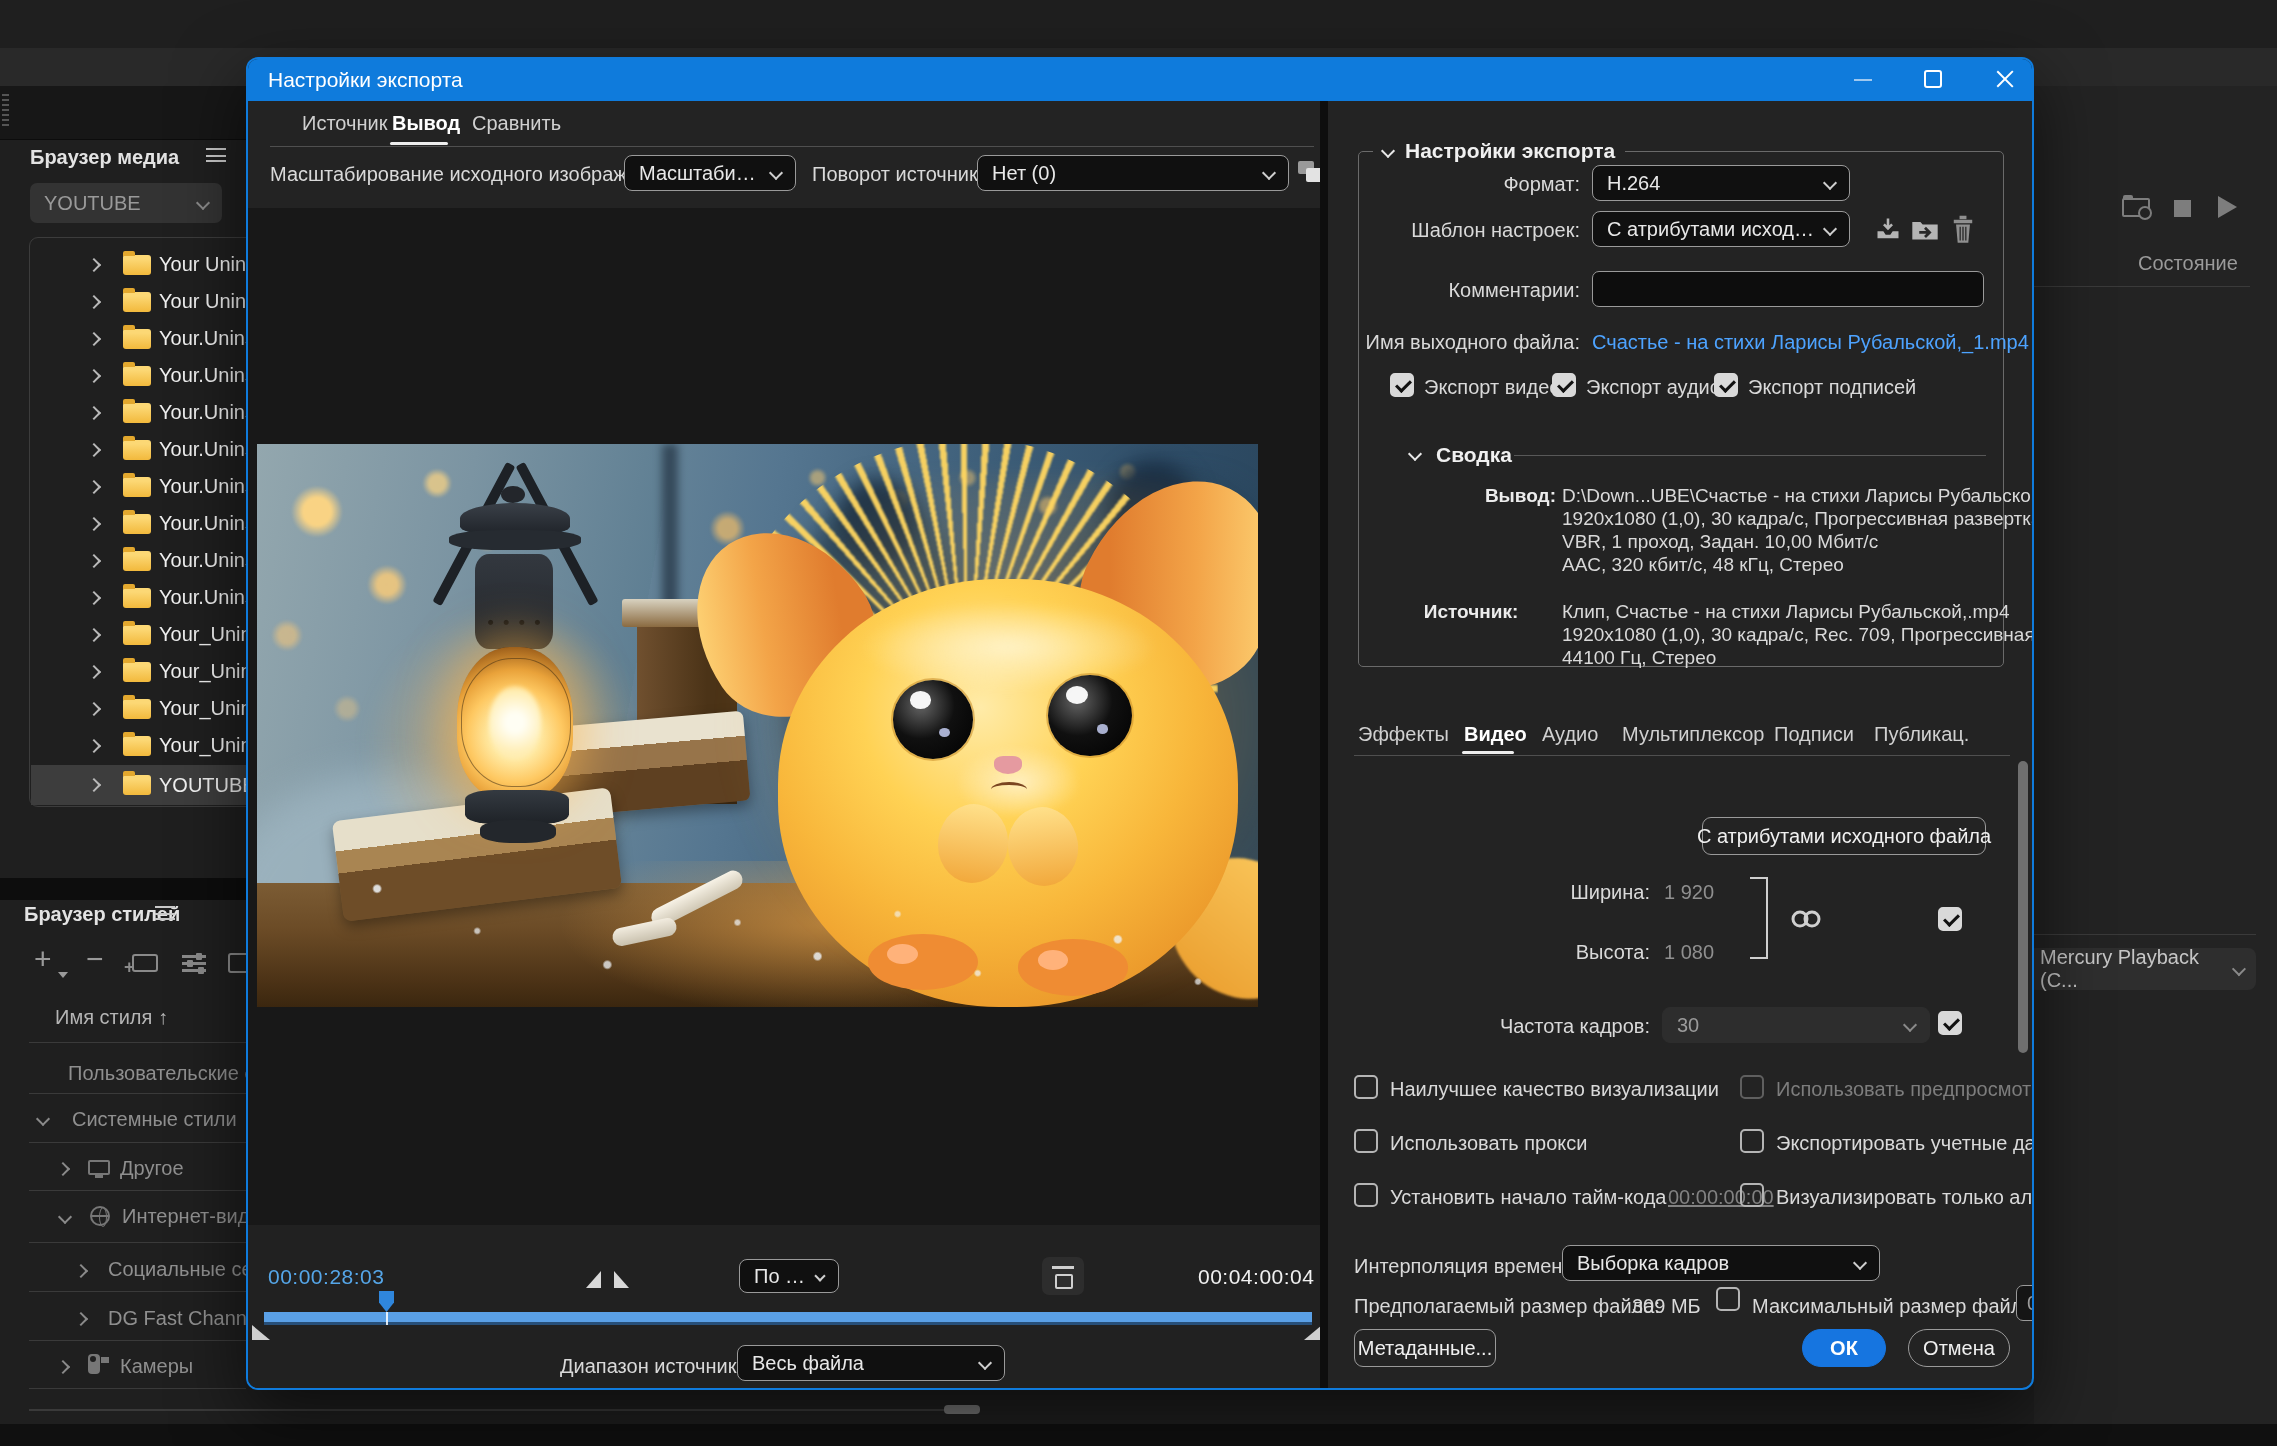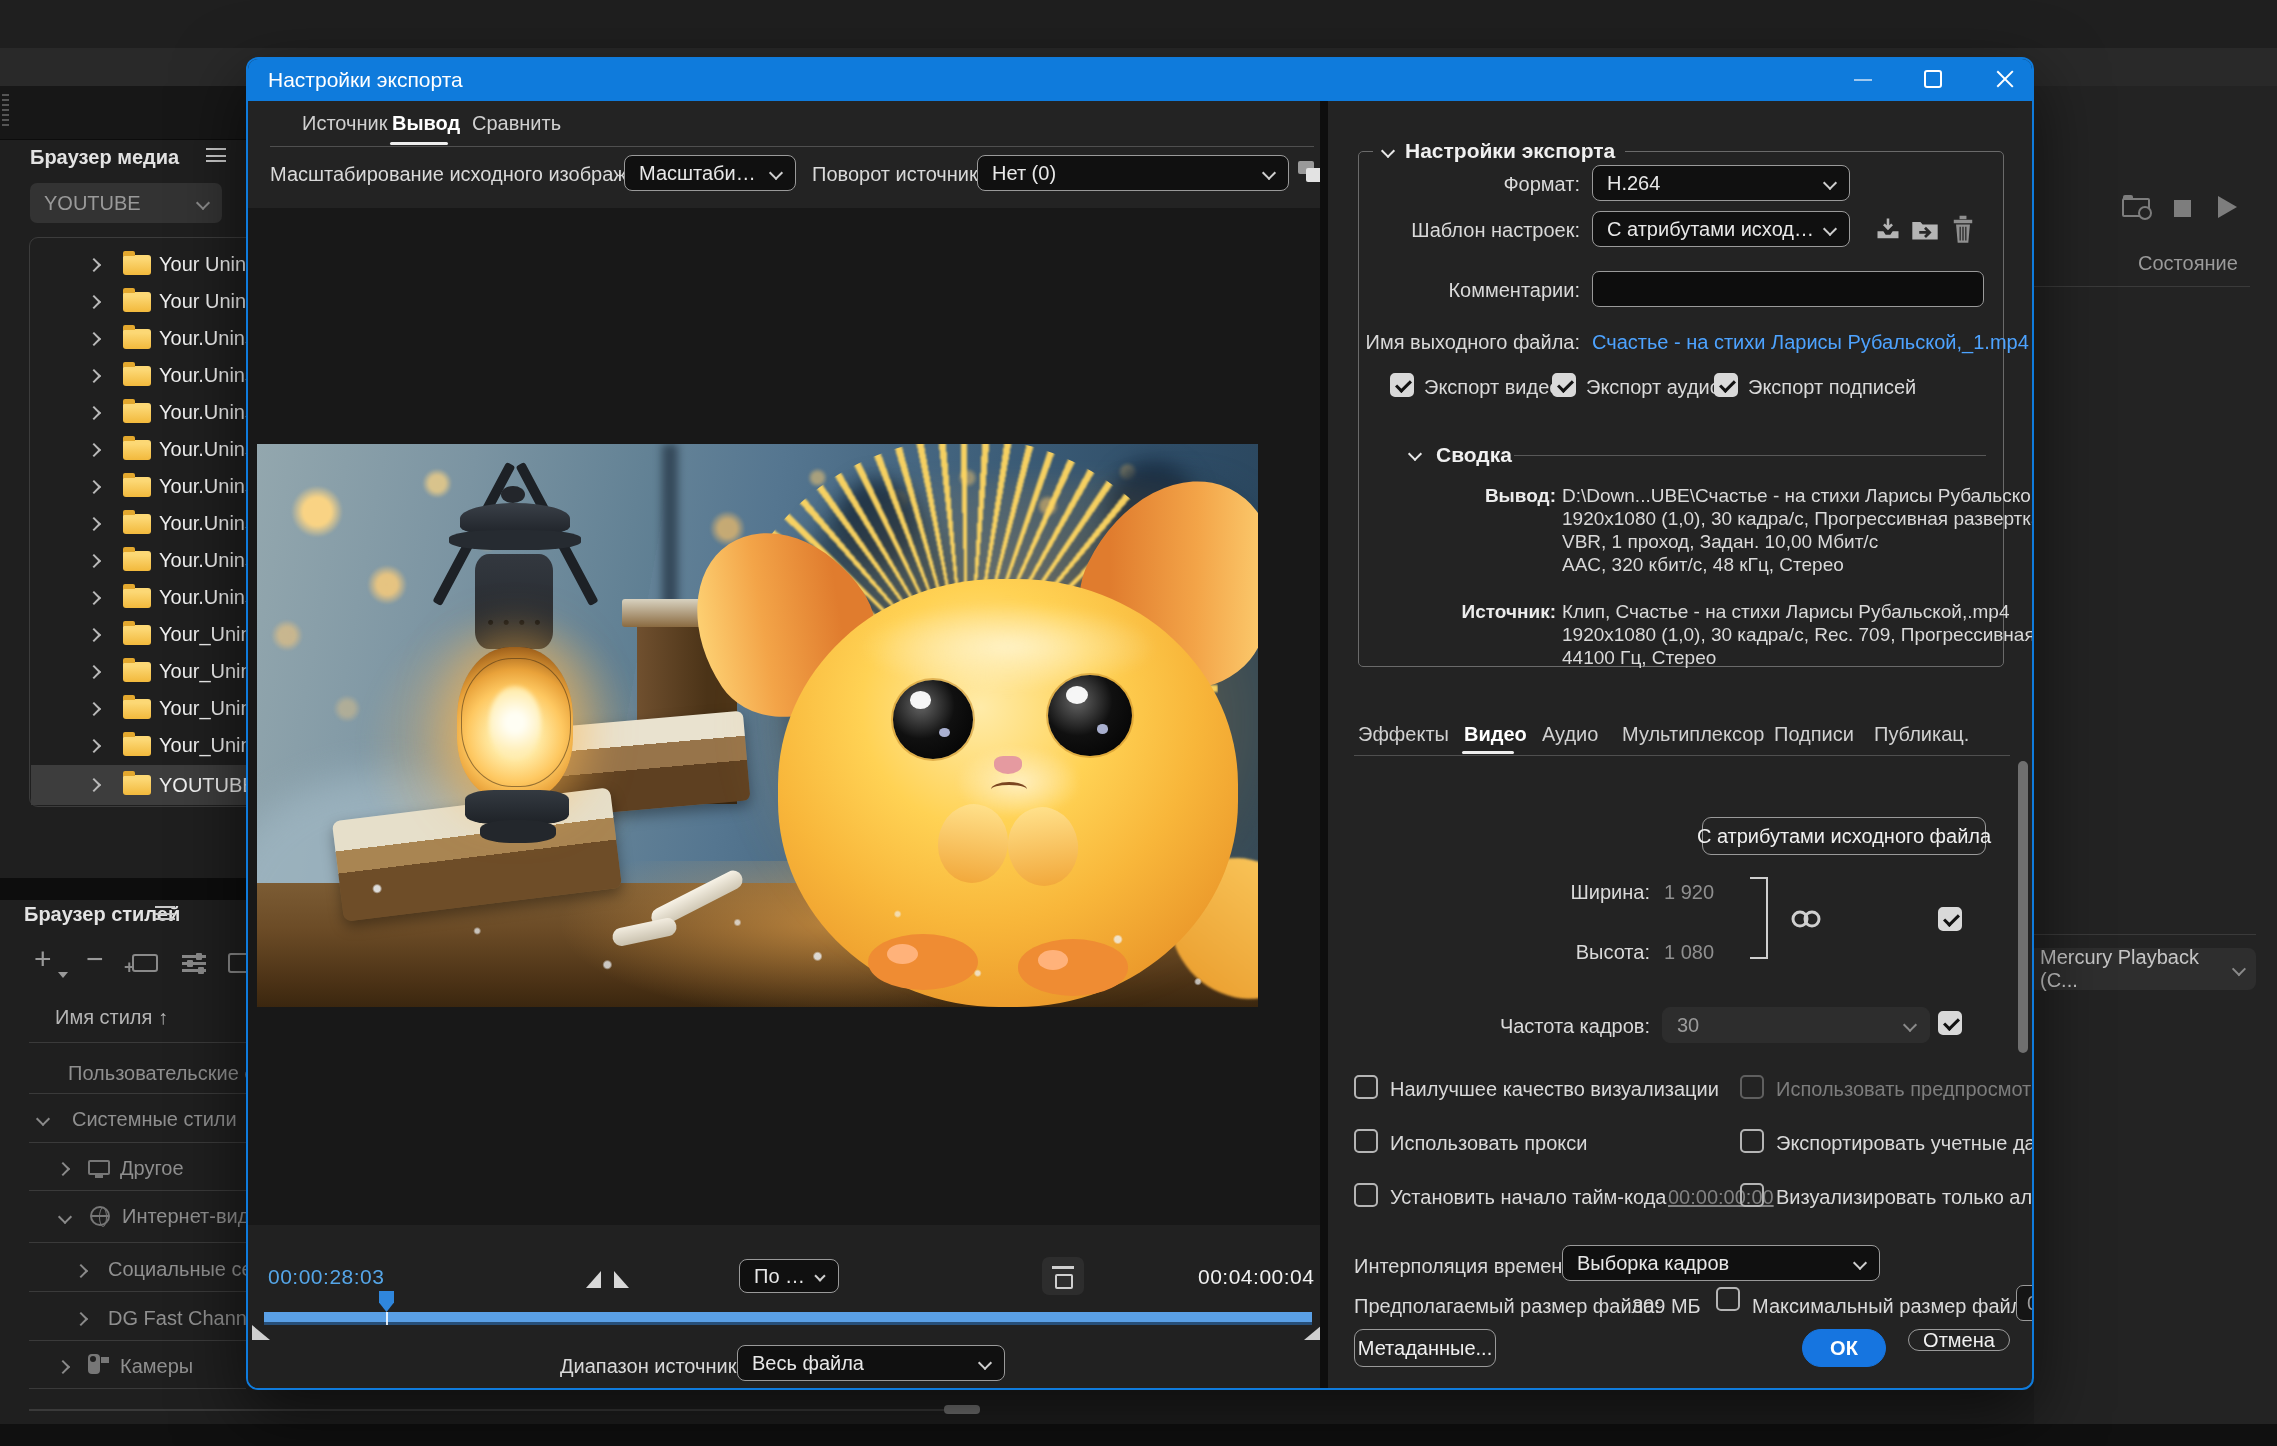--- a/index.html
+++ b/index.html
@@ -567,21 +567,21 @@
     <span class="abs cvd white" style="left:1162px; top:390px;"></span>
     <div class="abs" style="left:1188px; top:384px; font-size:21px; font-weight:bold; color:#f0f0f0;">Сводка</div>
     <div class="abs hline" style="left:1266px; top:396px; width:472px; background:#585858;"></div>
 
     <div class="abs sum-label" style="left:1158px; top:426px; width:150px; text-align:right; position:absolute;">Вывод:</div>
     <div class="abs sum-line" style="left:1314px; top:426px;">D:\Down...UBE\Счастье - на стихи Ларисы Рубальской,_1.mp4</div>
     <div class="abs sum-line" style="left:1314px; top:449px;">1920x1080 (1,0), 30 кадра/с, Прогрессивная развертка, Rec....</div>
     <div class="abs sum-line" style="left:1314px; top:472px;">VBR, 1 проход, Задан. 10,00 Мбит/с</div>
     <div class="abs sum-line" style="left:1314px; top:495px;">AAC, 320 кбит/с, 48 кГц, Стерео</div>
 
-    <div class="abs sum-label" style="left:1138px; top:542px; width:170px; text-align:right;">Источник:</div>
+    <div class="abs sum-label" style="left:1138px; top:542px; width:170px; text-align:center;">Источник:</div>
     <div class="abs sum-line" style="left:1314px; top:542px;">Клип, Счастье - на стихи Ларисы Рубальской,.mp4</div>
     <div class="abs sum-line" style="left:1314px; top:565px;">1920x1080 (1,0), 30 кадра/с, Rec. 709, Прогрессивная разве...</div>
     <div class="abs sum-line" style="left:1314px; top:588px;">44100 Гц, Стерео</div>
 
     <div class="abs dtab" style="left:1110px; top:664px;">Эффекты</div>
     <div class="abs dtab active" style="left:1216px; top:664px;">Видео</div>
     <div class="abs tab-underline" style="left:1214px; top:692px; width:52px;"></div>
     <div class="abs dtab" style="left:1294px; top:664px;">Аудио</div>
     <div class="abs dtab" style="left:1374px; top:664px;">Мультиплексор</div>
     <div class="abs dtab" style="left:1526px; top:664px;">Подписи</div>
@@ -638,18 +638,18 @@
     <div class="abs" style="left:1768px; top:1226px; width:52px; height:36px; background:#151515; border:1.5px solid #9a9a9a; border-radius:7px; color:#9a9a9a; font-size:20px; display:flex; align-items:center; padding:0 10px;">
       <span>0</span>
     </div>
 
     <div class="abs btn" style="left:1106px; top:1270px; width:142px; height:38px;">
       <span>Метаданные...</span>
     </div>
     <div class="abs btn pill primary" style="left:1554px; top:1270px; width:84px; height:38px;">
       <span>ОК</span>
     </div>
-    <div class="abs btn pill" style="left:1660px; top:1270px; width:102px; height:22px;">
+    <div class="abs btn pill" style="left:1660px; top:1270px; width:102px; height:38px;">
       <span>Отмена</span>
     </div>
   </div>
 
 </div>
 
 </body></html>

